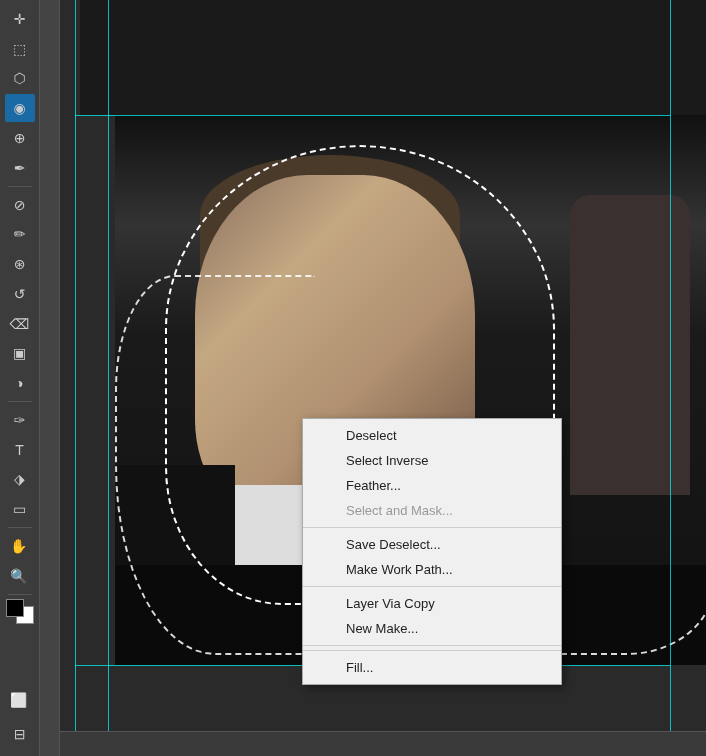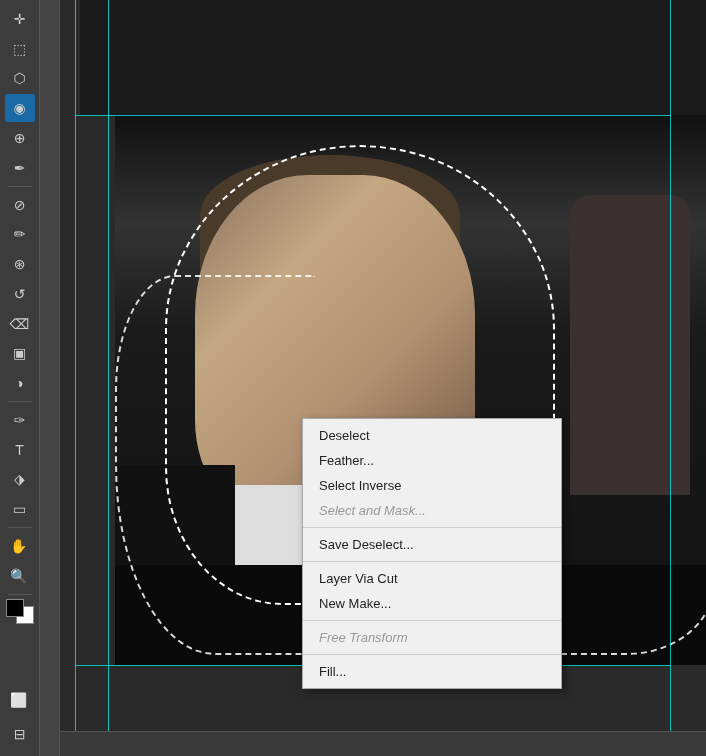--- a/index.html
+++ b/index.html
@@ -230,29 +230,29 @@
       top: 418px;
       width: 260px;
       background: #f0f0f0;
       border: 1px solid #aaa;
       box-shadow: 3px 3px 8px rgba(0,0,0,0.4);
       z-index: 100;
       padding: 4px 0;
     }
 
     .menu-item {
-      padding: 5px 16px;
+      padding: 5px 23px;
       cursor: pointer;
       color: #222;
       white-space: nowrap;
+      margin-left: 20px;
     }
     .menu-item.disabled {
       color: #999;
       cursor: default;
-      font-style: italic;
     }
     .menu-separator {
       height: 1px;
       background: #ccc;
       margin: 4px 0;
     }
 
     
     .ruler-top {
       position: absolute;
@@ -354,27 +354,27 @@
 </div>
 
 <div class="guide-v1"></div>
 <div class="guide-v2"></div>
 <div class="guide-v3"></div>
 <div class="guide-h1"></div>
 <div class="guide-h2"></div>
 
 <div class="context-menu" id="context-menu">
 <div class="menu-item">Deselect</div>
+    <div class="menu-item">Select Inverse</div>
     <div class="menu-item">Feather...</div>
-    <div class="menu-item">Select Inverse</div>
     <div class="menu-item disabled">Select and Mask...</div>
     <div class="menu-separator"></div>
     <div class="menu-item">Save Deselect...</div>
+    <div class="menu-item">Make Work Path...</div>
     <div class="menu-separator"></div>
-    <div class="menu-item">Layer Via Cut</div>
+    <div class="menu-item">Layer Via Copy</div>
     <div class="menu-item">New Make...</div>
     <div class="menu-separator"></div>
-    <div class="menu-item disabled">Free Transform</div>
     <div class="menu-separator"></div>
     <div class="menu-item">Fill...</div>
   </div>
 
 <div class="bottom-bar"></div>
 
 </body></html>

